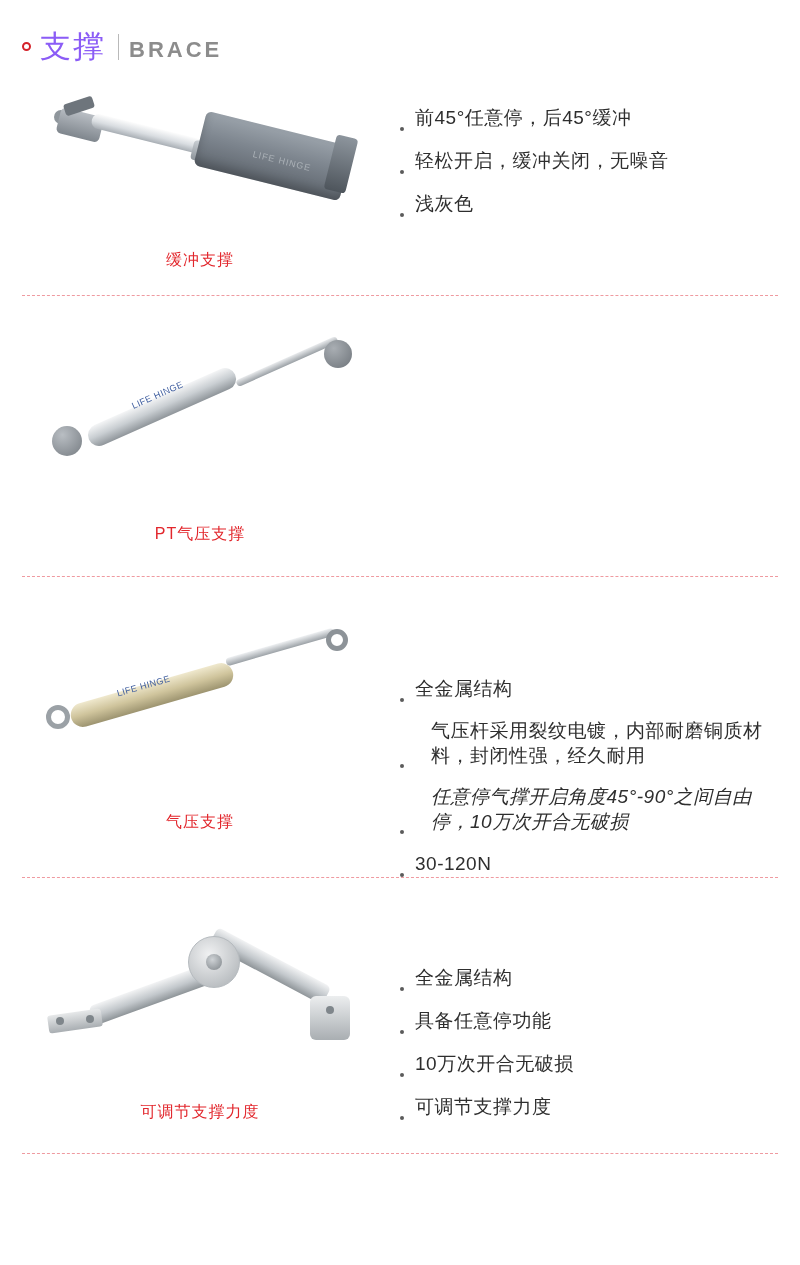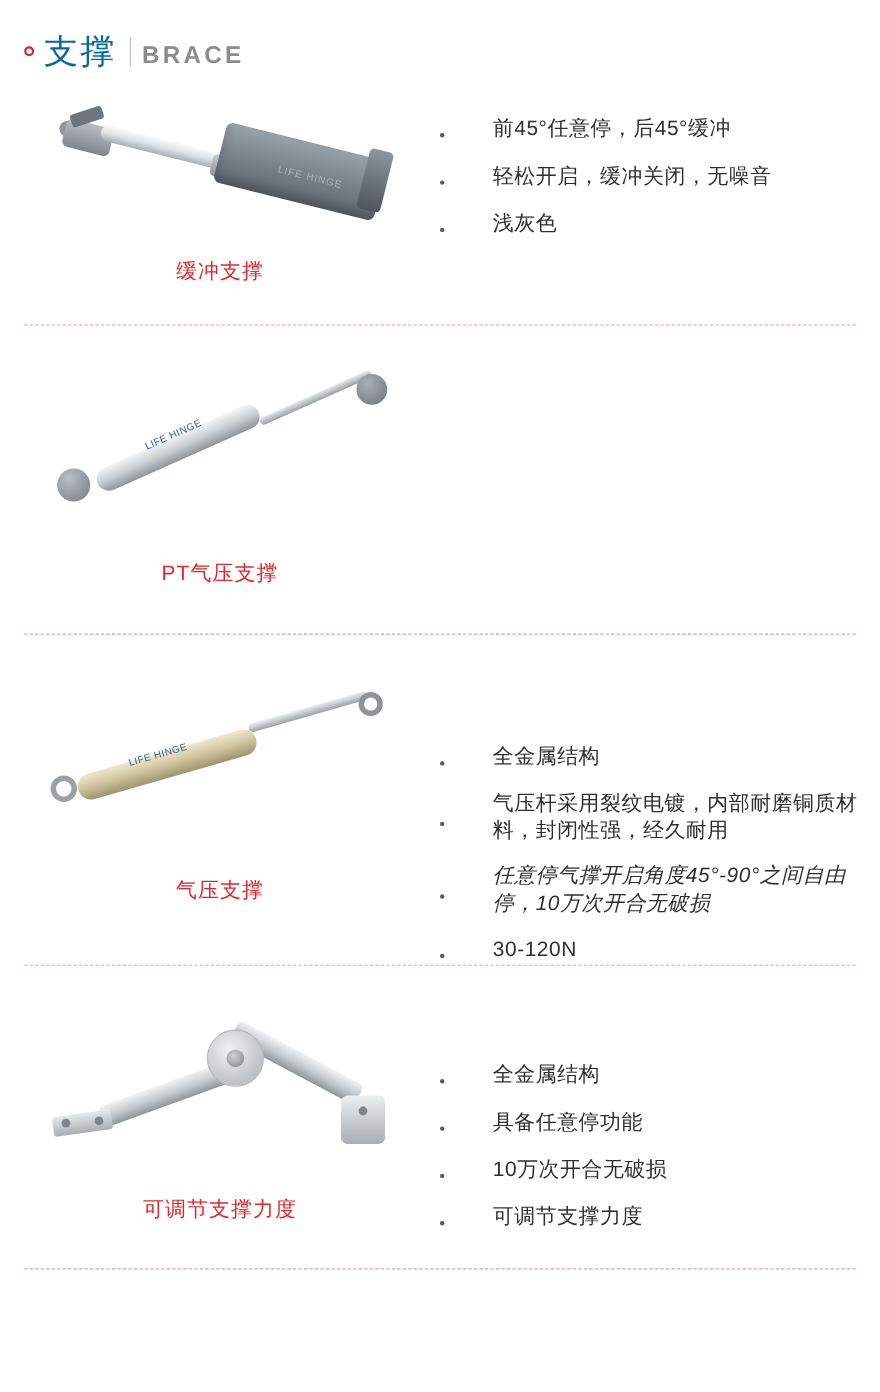--- a/index.html
+++ b/index.html
@@ -32,21 +32,21 @@
     height: 9px;
     border: 2px solid #d4222a;
     border-radius: 50%;
     box-sizing: border-box;
     margin-right: 9px;
     position: relative;
     top: -6px;
   }
   .header-cn {
     font-size: 31px;
-    color: #0369a1;
+    color: #8b5cf6;
     letter-spacing: 2px;
     font-weight: 400;
   }
   .header-divider {
     display: inline-block;
     width: 1px;
     height: 26px;
     background: #b9b9b9;
     margin: 0 10px 0 12px;
     position: relative;
@@ -78,53 +78,53 @@
     flex-direction: column;
     align-items: center;
   }
   .media-box {
     width: 380px;
     height: 140px;
     position: relative;
   }
   .row-caption {
     color: #e2262c;
-    font-size: 19px;
+    font-size: 16px;
     letter-spacing: 1px;
     text-align: center;
-    margin-top: 4px;
+    margin-top: 20px;
   }
   .row-features {
     flex: 1;
     padding-top: 14px;
     padding-right: 16px;
     box-sizing: border-box;
   }
   .feature {
     display: flex;
-    align-items: center;
+    align-items: flex-end;
     margin-bottom: 16px;
-    gap: 33px;
   }
   .feature-dot {
     width: 4px;
     height: 4px;
     background: #5b5b5b;
     border-radius: 50%;
     flex: 0 0 4px;
     margin: 11px 11px 0 0;
   }
   .feature-text {
     font-size: 19px;
     line-height: 27px;
     color: #2e2e2e;
     letter-spacing: 0.5px;
   }
   .feature-text.tight {
     line-height: 25px;
+    margin-left: 16px;
   }
 
   .divider {
     border: 0;
     border-top: 1px dashed #ef9aa0;
     margin: 0 22px;
     height: 0;
   }
 
   

